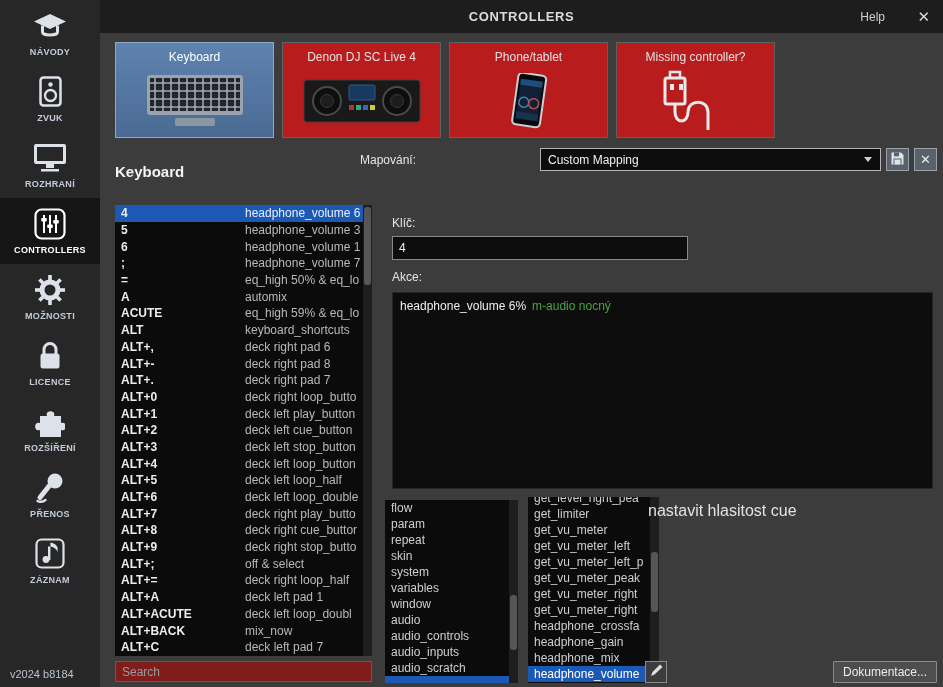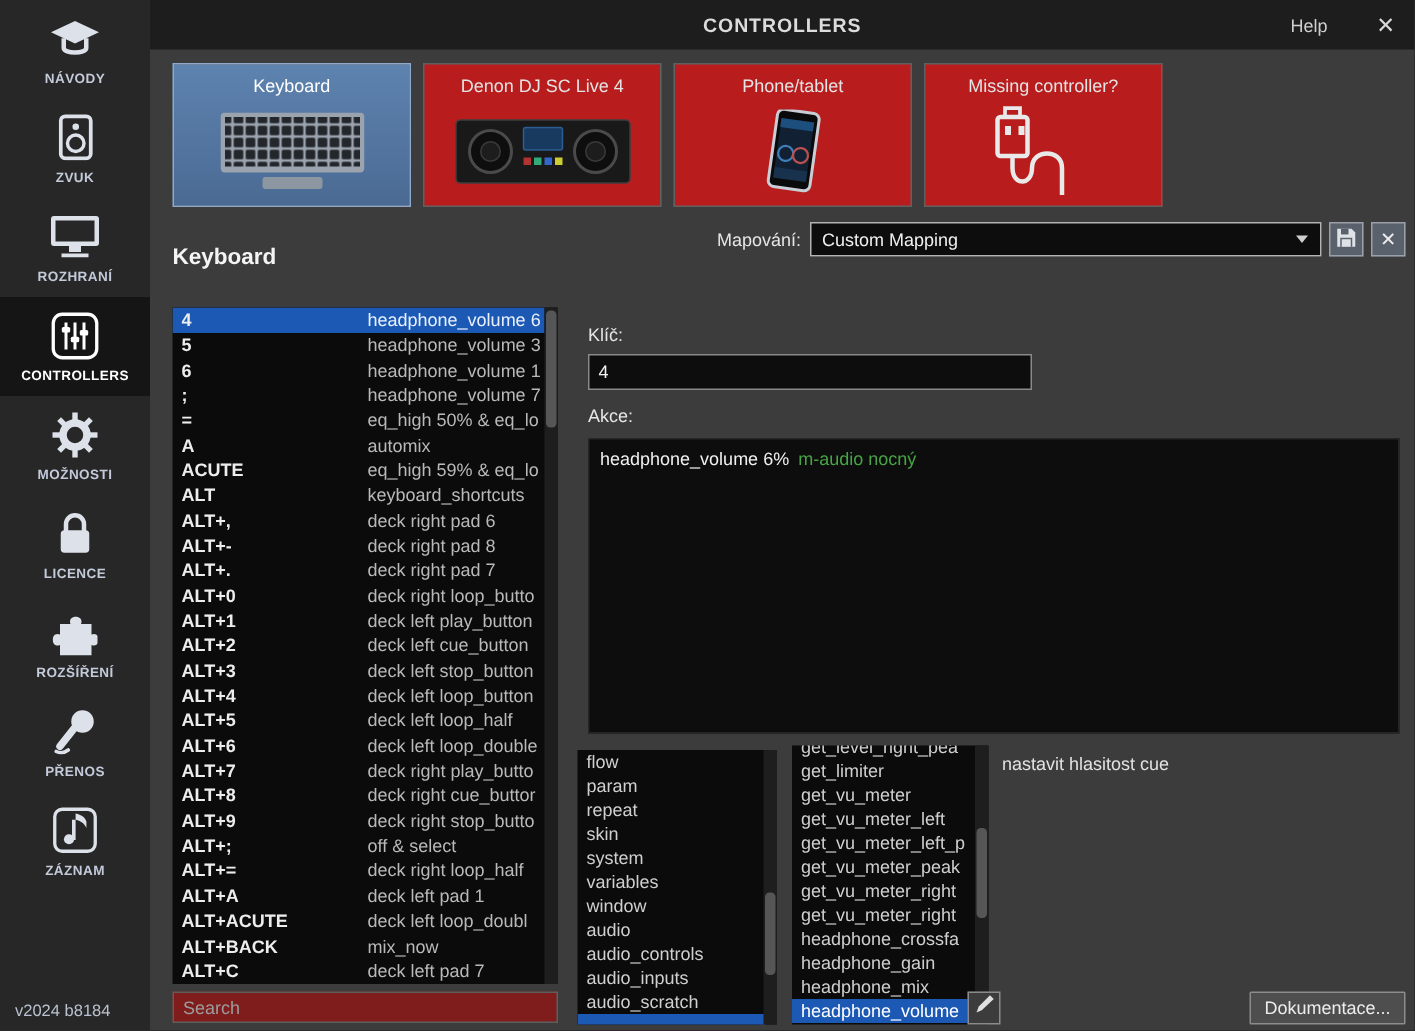--- a/index.html
+++ b/index.html
@@ -28,21 +28,21 @@
   .tabs{position:absolute;left:115px;top:42px;display:flex;gap:8px;}
   .tab{width:159px;height:96px;background:#b91c1c;border:1px solid #606060;display:flex;
        flex-direction:column;align-items:center;cursor:pointer;box-sizing:border-box;}
   .tab-label{margin-top:7px;font-size:12px;color:#e3e3e3;}
   .tab-img{flex:1;display:flex;align-items:center;justify-content:center;}
   .tab.selected{background:linear-gradient(180deg,#5e83af 0%,#4a6a93 100%);border-color:#8fa9cb;}
   .tab.selected .tab-label{color:#fff;}
 
   
   .section-title{position:absolute;left:115px;top:163px;font-size:15px;font-weight:bold;color:#f4f4f4;}
-  .mapping-label{position:absolute;left:360px;top:153px;width:174px;text-align:right;
+  .mapping-label{position:absolute;left:360px;top:153px;width:174px;
                  font-size:12px;color:#e6e6e6;}
   .combo{position:absolute;left:540px;top:148px;width:341px;height:23px;background:#0d0d0d;
          border:1px solid #b4b4b4;display:flex;align-items:center;cursor:pointer;box-sizing:border-box;}
   .combo-text{flex:1;padding-left:7px;font-size:12px;color:#f0f0f0;}
   .combo-caret{width:0;height:0;border-left:4px solid transparent;border-right:4px solid transparent;
                border-top:5px solid #cfcfcf;margin-right:8px;}
   .sq-btn{position:absolute;width:23px;height:23px;background:#59616c;border:1px solid #9aa0a8;
           display:flex;align-items:center;justify-content:center;cursor:pointer;box-sizing:border-box;
           color:#eee;font-size:13px;}
   .btn-save{left:886px;top:148px;}
@@ -79,21 +79,21 @@
   .action-box .comment{color:#46a546;margin-left:6px;}
 
   
   .browser-list{position:absolute;background:#0b0b0b;overflow:hidden;box-sizing:border-box;padding-right:8px;}
   .catlist{left:385px;top:500px;width:133px;height:183px;}
   .actlist{left:528px;top:497px;width:131px;height:186px;}
   .actlist .rows{margin-top:-7px;}
   .listrow{height:16px;line-height:16px;padding-left:6px;font-size:12px;color:#cfcfcf;
            white-space:nowrap;overflow:hidden;cursor:default;}
   .listrow.selected{background:#1c59b5;color:#fff;}
-  .action-desc{position:absolute;left:668px;top:502px;font-size:12px;color:#e2e2e2;width:262px;}
+  .action-desc{position:absolute;left:648px;top:502px;font-size:16px;color:#e2e2e2;width:262px;}
 
   .btn-edit{position:absolute;left:645px;top:661px;width:22px;height:22px;background:#3c3c3c;
             border:1px solid #8a8a8a;display:flex;align-items:center;justify-content:center;
             cursor:pointer;z-index:3;box-sizing:border-box;}
   .btn-doc{position:absolute;left:833px;top:661px;width:104px;height:22px;background:#4e4e4e;
            border:1px solid #8c8c8c;color:#ececec;font-size:12px;display:flex;align-items:center;
            justify-content:center;cursor:pointer;box-sizing:border-box;border-radius:1px;}
 </style>
 </head>
 <body>

